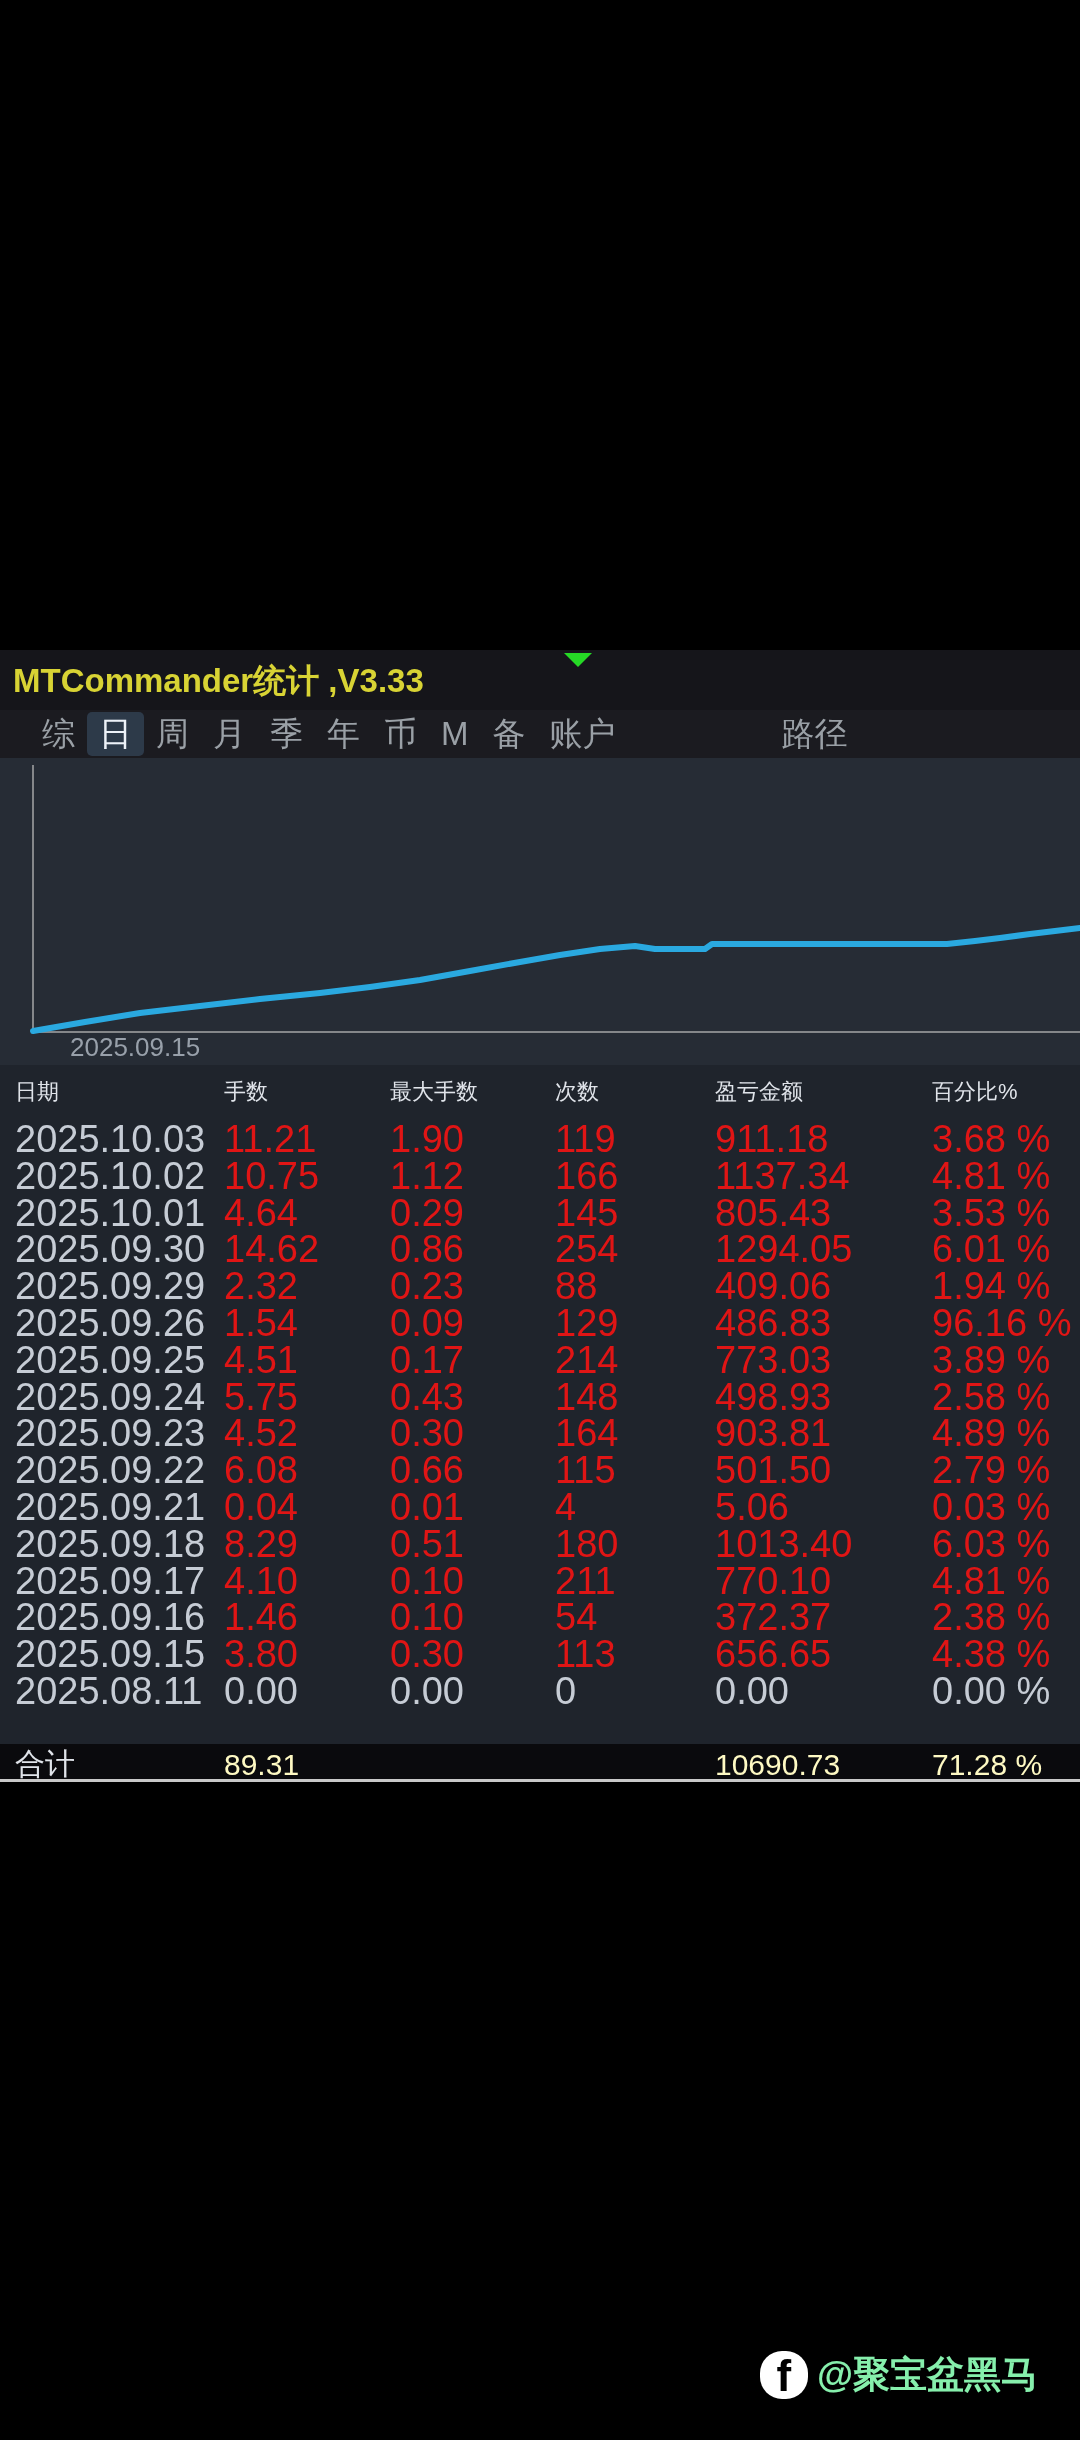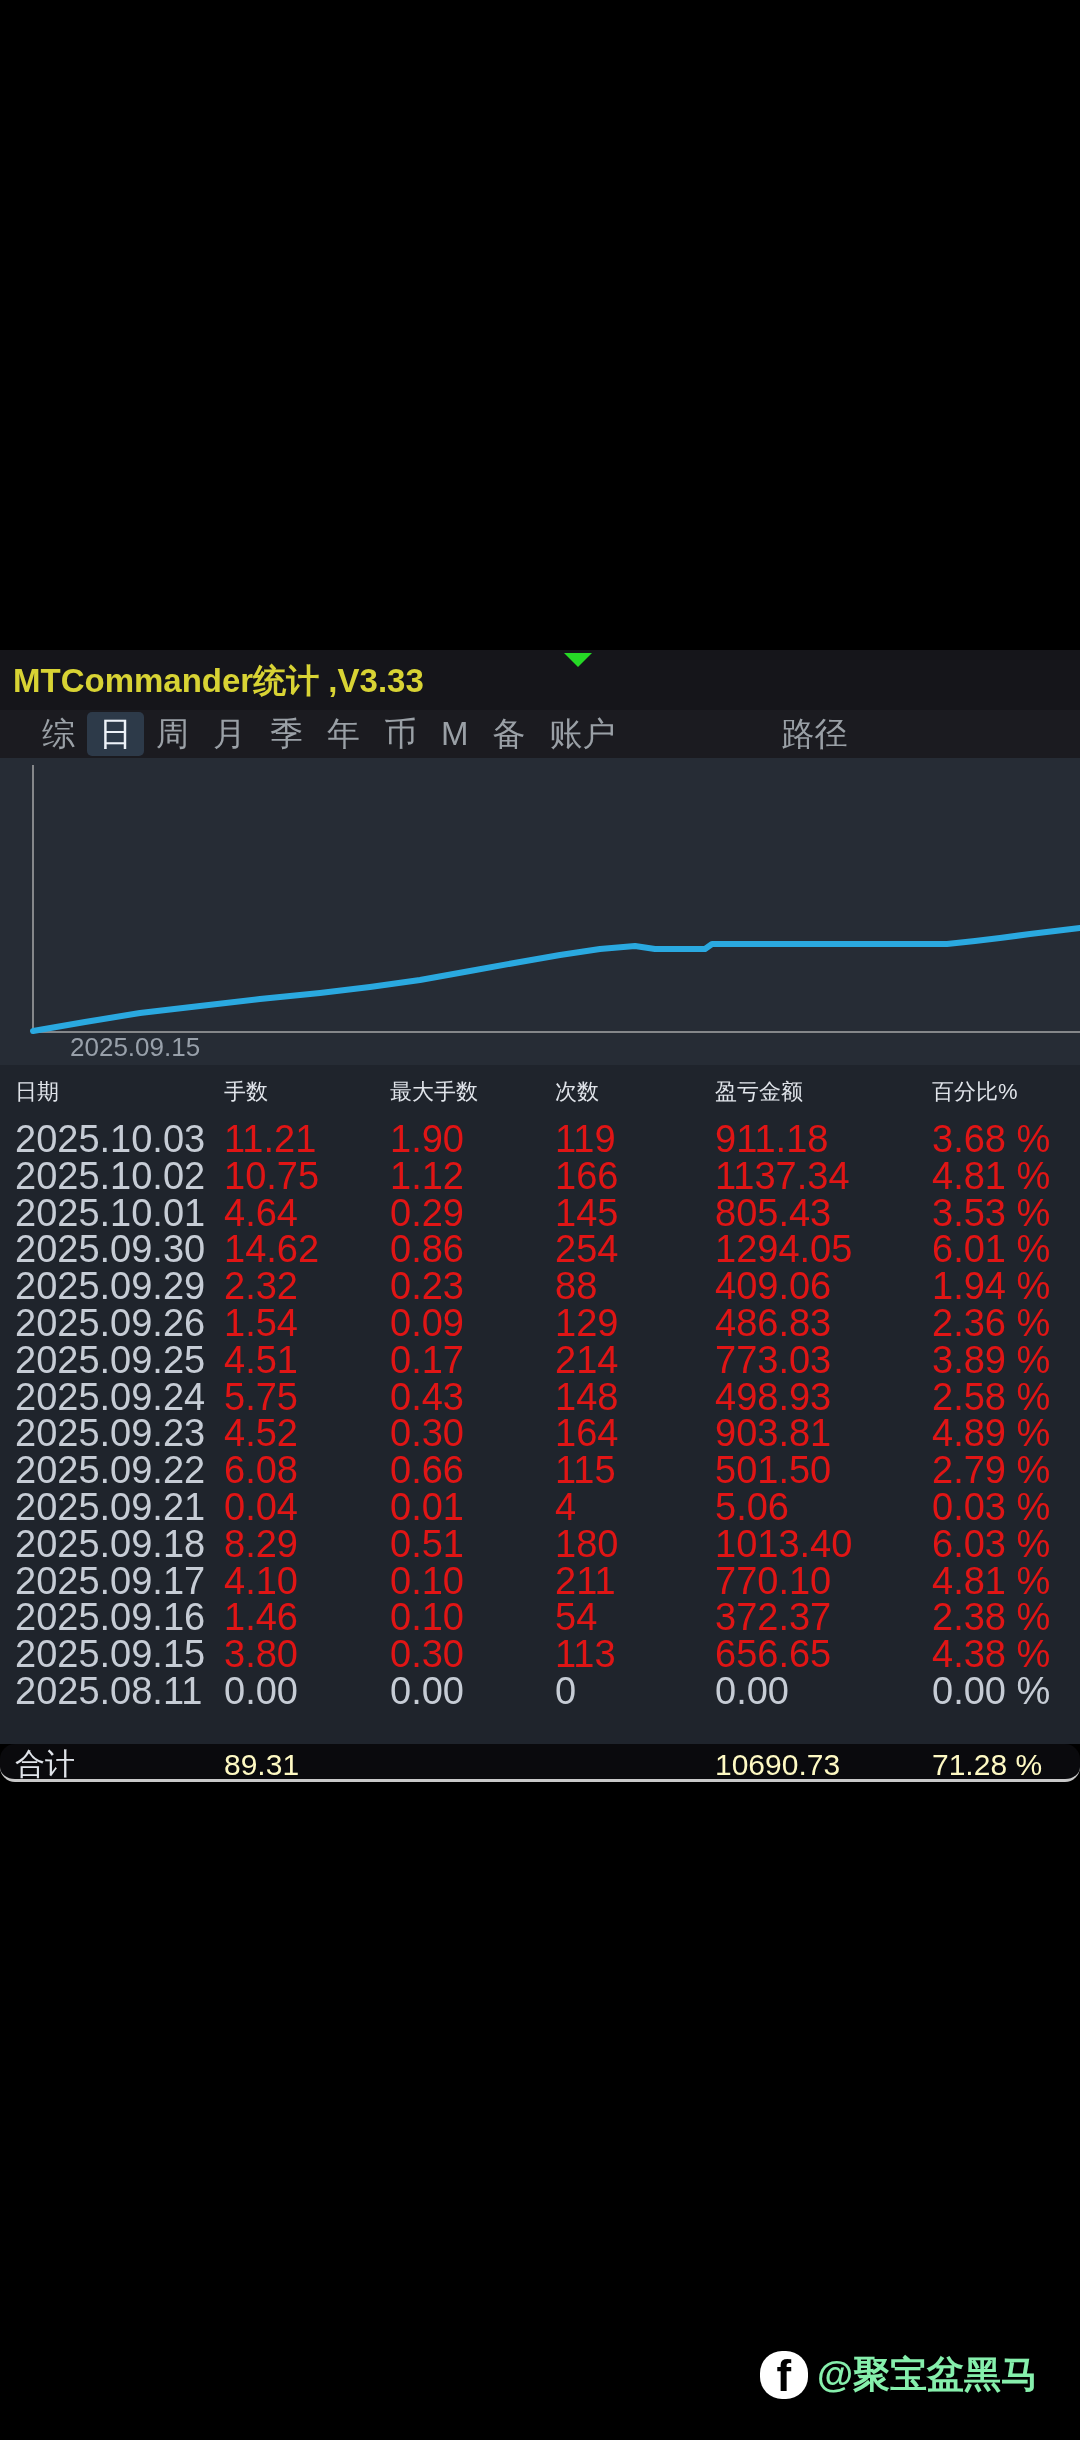--- a/index.html
+++ b/index.html
@@ -55,21 +55,20 @@
   .thead { height:53px; color:#e0e4ea; font-size:22px; }
   .trow { height:36.8px; font-size:38px; }
   .cell-date { color:#c6ccd5; }
   .cell-val { color:#e01515; }
   .trow.muted .cell-val { color:#c6ccd5; }
   
   .total-row {
     position:absolute; top:1744px; left:0; width:1080px; height:38px;
     background:#0a0a0d; padding-left:15px; font-size:30px;
     border-bottom:3px solid #c8c8c8;
-    border-radius:15px;
   }
   .total-label { color:#e0e4ea; }
   .total-val { color:#fef9c3; }
   
   .watermark {
     position:absolute; top:2349px; right:42px; height:52px;
     display:flex; align-items:center; gap:9px;
   }
   .fb-icon {
     width:48px; height:48px; background:#ffffff; border-radius:46%;
@@ -162,21 +161,21 @@
           <div class="cell-val">88</div>
           <div class="cell-val">409.06</div>
           <div class="cell-val">1.94 %</div>
         </div>
         <div class="trow">
           <div class="cell-date">2025.09.26</div>
           <div class="cell-val">1.54</div>
           <div class="cell-val">0.09</div>
           <div class="cell-val">129</div>
           <div class="cell-val">486.83</div>
-          <div class="cell-val">2.36 %</div>
+          <div class="cell-val">96.16 %</div>
         </div>
         <div class="trow">
           <div class="cell-date">2025.09.25</div>
           <div class="cell-val">4.51</div>
           <div class="cell-val">0.17</div>
           <div class="cell-val">214</div>
           <div class="cell-val">773.03</div>
           <div class="cell-val">3.89 %</div>
         </div>
         <div class="trow">

